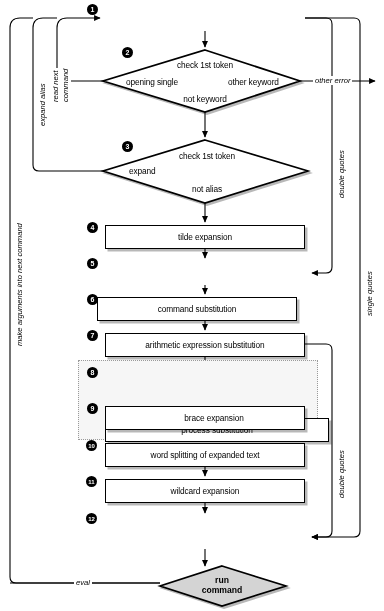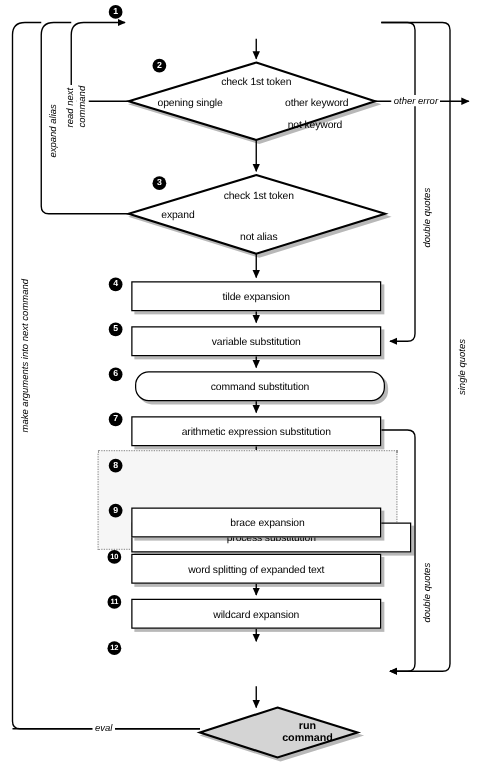--- a/index.html
+++ b/index.html
@@ -174,25 +174,22 @@
     <polygon points="222,566 286,586 222,606 160,586" fill="#d4d4d4" stroke="#000" stroke-width="1.7" filter="url(#shdw)"></polygon>
   </svg>
 
   <div class="dotted-group" style="left:78px; top:360px; width:240px; height:80px;"></div>
 
 
   <div class="proc" style="left:105px; top:225px; width:200px; height:24px;">
     <span>tilde expansion</span>
   </div>
 
-  <div class="proc" style="left:105px; top:261px; width:200px; height:24px;">
-    <span>variable substitution</span>
-  </div>
-
-  <div class="proc" style="left:108px; top:297px; width:200px; height:24px;border-radius:11px;">
+
+  <div class="proc" style="left:97px; top:297px; width:200px; height:24px;">
     <span>command substitution</span>
   </div>
 
   <div class="proc" style="left:105px; top:333px; width:200px; height:24px;">
     <span>arithmetic expression substitution</span>
   </div>
 
   <div class="proc" style="left:105px; top:370px; width:224px; height:24px;margin-top:48px;">
     <span>process substitution</span>
   </div>
@@ -243,27 +240,27 @@
   <div class="badge" style="left:86px;  top:476px; font-size:6px;">
     <span>11</span>
     </div>
   <div class="badge" style="left:86px;  top:513px; font-size:6px;">
     <span>12</span>
     </div>
 
   <div class="dlabel c" style="left:205px; top:60px;">check 1st token</div>
   <div class="dlabel" style="left:126px; top:77px;">opening single</div>
   <div class="dlabel" style="left:228px; top:77px;">other keyword</div>
-  <div class="dlabel c" style="left:205px; top:94px;margin-left:47px;">not keyword</div>
+  <div class="dlabel c" style="left:205px; top:94px;">not keyword</div>
 
   <div class="dlabel c" style="left:207px; top:151px;">check 1st token</div>
   <div class="dlabel" style="left:129px; top:166px;">expand</div>
   <div class="dlabel c" style="left:207px; top:184px;">not alias</div>
 
-  <div class="runtxt" style="left:222px; top:575px;margin-left:24px;">
+  <div class="runtxt" style="left:222px; top:575px;">
     <div>run</div>
     <div>command</div>
   </div>
 
   <div class="elabel vert two" style="left:51px; top:104px;">
     <span>read next</span>
   </div>
   <div class="elabel vert two" style="left:61px; top:104px;">
     <span>command</span>
   </div>

